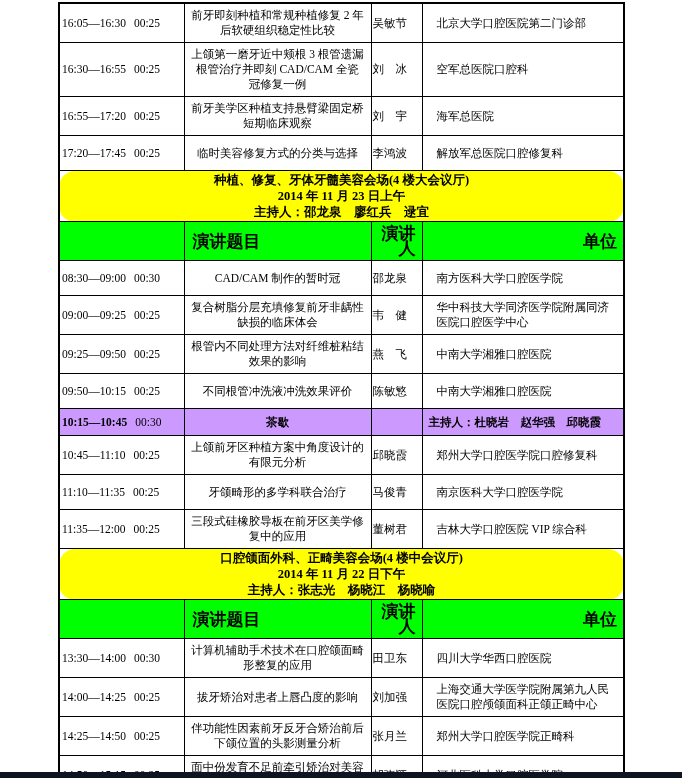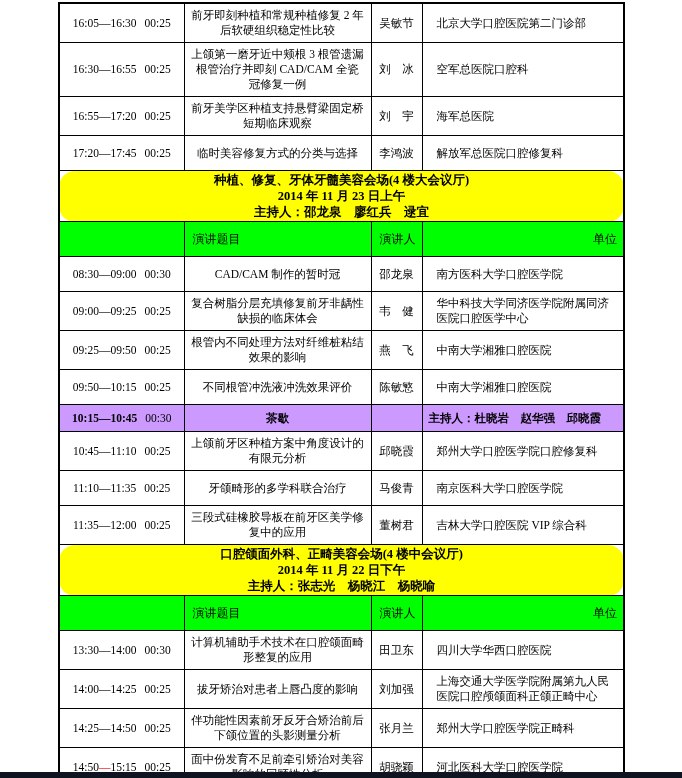--- a/index.html
+++ b/index.html
@@ -12,31 +12,31 @@
     border-collapse:collapse;table-layout:fixed;
     position:absolute;left:58px;top:2px;width:565px;
     border:2px solid #000;
   }
   td{
     border:1px solid #000;vertical-align:middle;
     font-size:11.5px;line-height:15px;padding:4px 6px;
     word-break:break-word;
   }
   tr.data-row td{height:26px;}
-  .time-cell{text-align:center;white-space:nowrap;padding:4px 2px;}
+  .time-cell{text-align:left;white-space:nowrap;padding:4px 2px;}
   .time-cell .dur{margin-left:8px;}
   .topic-cell{text-align:center;}
-  .speaker-cell{text-align:center;padding:4px 1px;margin-left:40px;}
+  .speaker-cell{padding:4px 1px;margin-left:40px;}
   .org-cell{text-align:left;padding-left:14px;}
   .session-cell{
     background:var(--c-yellow,#ffff00);text-align:center;font-weight:bold;
     font-size:12.5px;line-height:16px;padding:1px 0;border-radius:16px;
   }
   tr.colhead td{
-    background:var(--c-green,#00ff00);font-weight:normal;font-size:12px;height:26px;
+    background:var(--c-green,#00ff00);font-weight:bold;font-size:17px;height:26px;
   }
   tr.colhead .topic-h{text-align:left;padding-left:8px;}
   tr.colhead .speaker-h,tr.colhead .org-h{text-align:right;}
   tr.break-row td{background:var(--c-purple,#cc99ff);font-weight:bold;height:20px;padding:3px 6px;}
   tr.break-row .time-cell{padding:3px 2px;}
   tr.break-row .dur{font-weight:normal;}
   .dash-red{color:var(--c-red,#ff0000);}
   .taskbar-strip{
     position:absolute;left:0;bottom:0;width:682px;height:6px;
     background:linear-gradient(90deg,#0a0d13 0%,#121a2b 28%,#27395a 48%,#314a6e 58%,#15203а 70%,#0d1220 85%,#090c12 100%);

